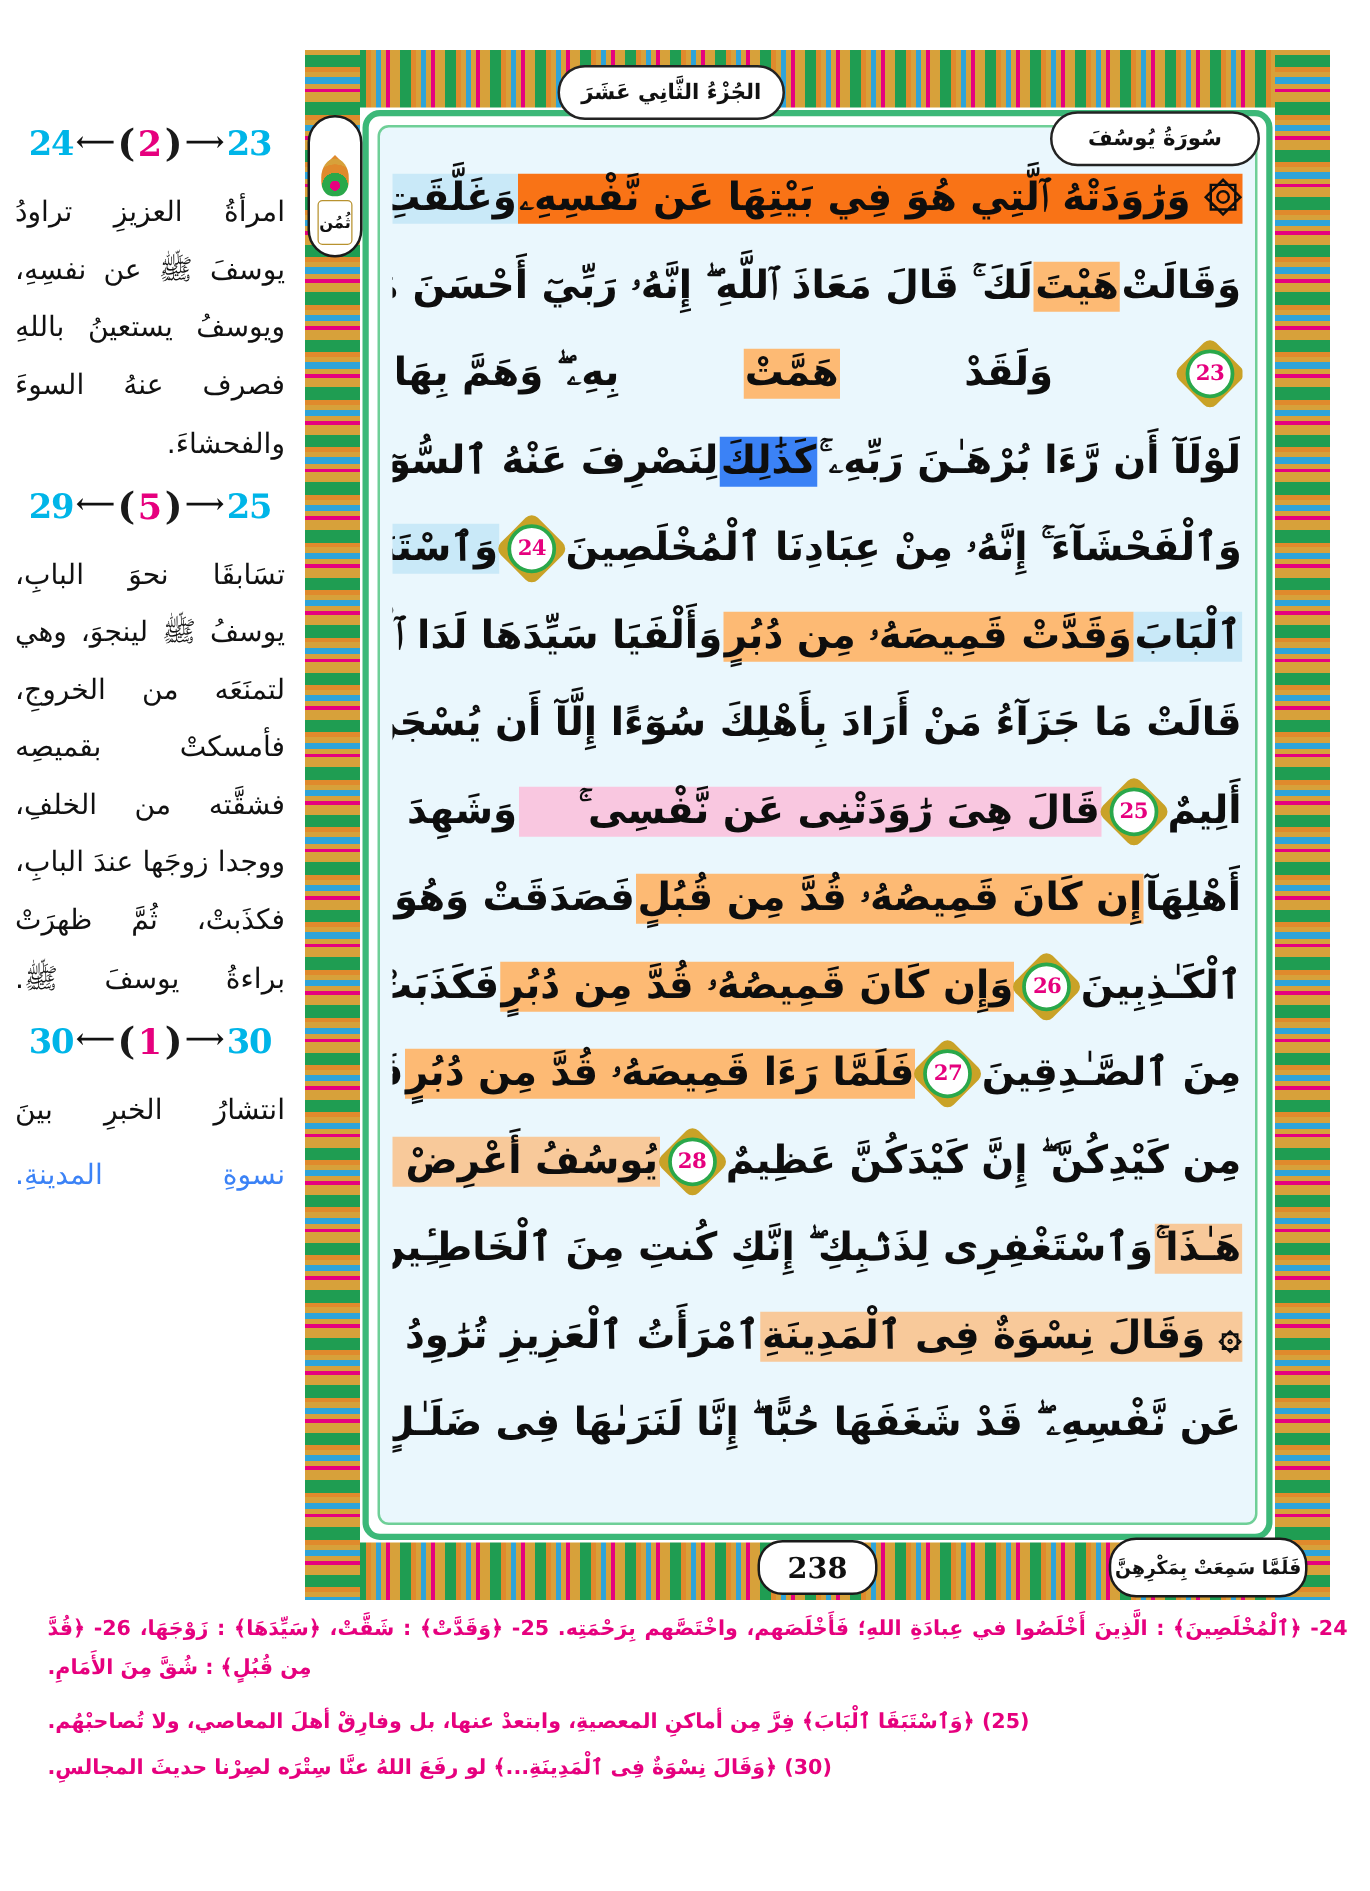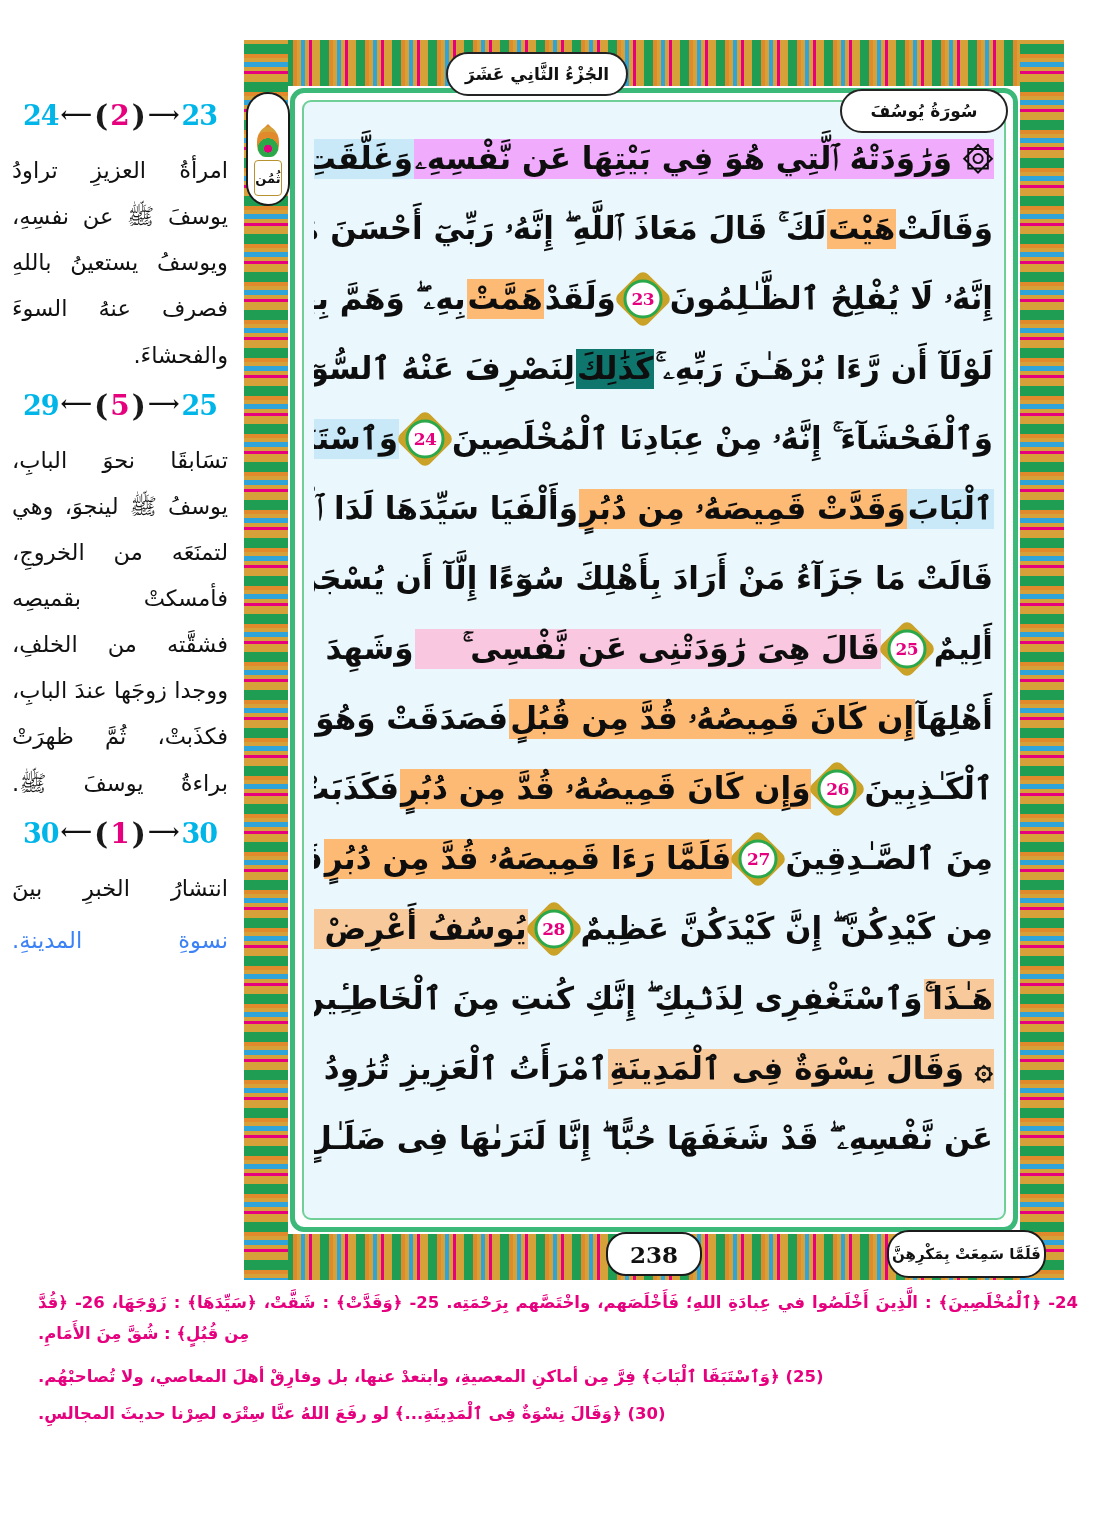--- a/index.html
+++ b/index.html
@@ -134,23 +134,23 @@
   .qline{
     display:flex;align-items:center;justify-content:space-between;
     height:70px;white-space:nowrap;overflow:hidden;
     font-family:"DejaVu Sans","Liberation Sans",sans-serif;
     font-size:31px;font-weight:600;color:#0e0e0e;
     letter-spacing:-0.5px;
   }
   .seg{display:inline-block;padding:2px 1px;line-height:1.15;}
   
   .hl-blue  {background:#c9e9f8;}
-  .hl-pink  {background:#f0abfc;}
+  .hl-pink  {background:#f97316;}
   .hl-yellow{background:#fdba74;}
-  .hl-green {background:#0f766e;}
+  .hl-green {background:#3b82f6;}
   .hl-orange{background:#f8c99a;}
   .hl-none  {background:transparent;}
   .hl-rose  {background:#f9c7e0;padding-left:48px;}
 
   
   .vnum{
     display:inline-flex;align-items:center;justify-content:center;
     width:46px;height:46px;flex:0 0 auto;margin:0 3px;position:relative;
     font-family:"DejaVu Serif","Liberation Serif",serif;
     font-size:17px;font-weight:bold;color:#e6007e;
@@ -243,21 +243,20 @@
           <div class="qline">
             <span class="seg hl-pink">۞ وَرَٰوَدَتْهُ ٱلَّتِي هُوَ فِي بَيْتِهَا عَن نَّفْسِهِۦ</span>
             <span class="seg hl-blue">وَغَلَّقَتِ ٱلْأَبْوَٰبَ</span>
           </div>
           <div class="qline">
             <span class="seg hl-none">وَقَالَتْ </span>
             <span class="seg hl-yellow">هَيْتَ</span>
             <span class="seg hl-none"> لَكَ ۚ قَالَ مَعَاذَ ٱللَّهِ ۖ إِنَّهُۥ رَبِّيٓ أَحْسَنَ مَثْوَاىَ ۖ</span>
           </div>
           <div class="qline">
-            <span class="seg hl-none">إِنَّهُۥ لَا يُفْلِحُ ٱلظَّـٰلِمُونَ</span>
             <span class="vnum">
               <span>23</span>
             </span>
             <span class="seg hl-none">وَلَقَدْ </span>
             <span class="seg hl-yellow">هَمَّتْ</span>
             <span class="seg hl-none"> بِهِۦ ۖ وَهَمَّ بِهَا</span>
           </div>
           <div class="qline">
             <span class="seg hl-none">لَوْلَآ أَن رَّءَا بُرْهَـٰنَ رَبِّهِۦ ۚ </span>
             <span class="seg hl-green">كَذَٰلِكَ</span>

